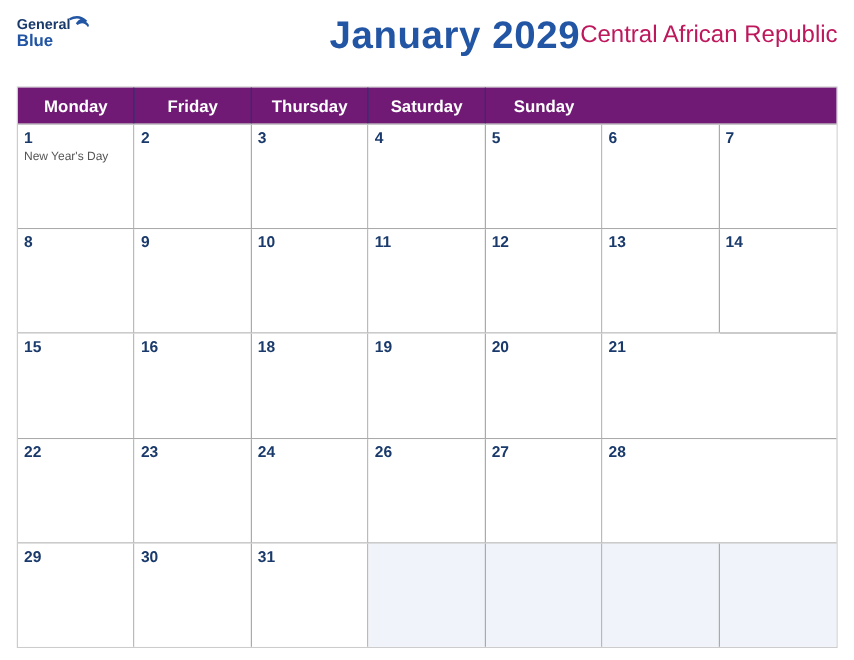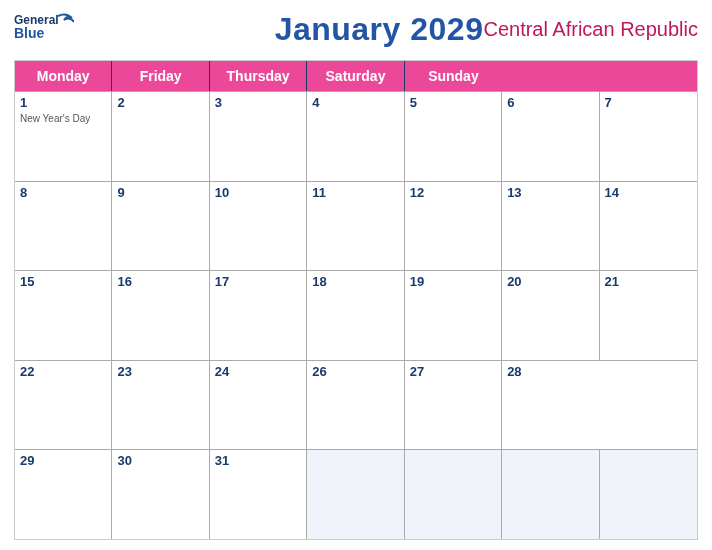--- a/index.html
+++ b/index.html
@@ -14,21 +14,21 @@
       width: 712px;
       height: 550px;
       display: flex;
       flex-direction: column;
       padding: 10px 14px 10px 14px;
     }
     .header {
       display: flex;
       align-items: center;
       justify-content: space-between;
-      margin-bottom: 12px;
+      margin-bottom: 24px;
     }
     .logo {
       display: flex;
       flex-direction: column;
       align-items: flex-start;
     }
     .title-block {
       text-align: right;
       flex: 1;
     }
@@ -47,21 +47,21 @@
     }
     .calendar {
       flex: 1;
       display: flex;
       flex-direction: column;
       border: 1px solid #ccc;
     }
     .cal-header-row {
       display: grid;
       grid-template-columns: repeat(7, 1fr);
-      background: #ec4899;
+      background: #701a75;
     }
     .cal-header-cell {
       color: #fff;
       font-weight: bold;
       font-size: 14px;
       text-align: center;
       padding: 7px 4px;
       border-right: 1px solid #1a3a6b;
     }
     .cal-header-cell:last-child {
@@ -185,23 +185,20 @@
           </div>
         </div>
         <div class="cal-week">
           <div class="cal-cell">
             <div class="day-num">15</div>
           </div>
           <div class="cal-cell">
             <div class="day-num">16</div>
           </div>
           <div class="cal-cell">
-            <div class="day-num">17</div>
-          </div>
-          <div class="cal-cell">
             <div class="day-num">18</div>
           </div>
           <div class="cal-cell">
             <div class="day-num">19</div>
           </div>
           <div class="cal-cell">
             <div class="day-num">20</div>
           </div>
           <div class="cal-cell">
             <div class="day-num">21</div>

